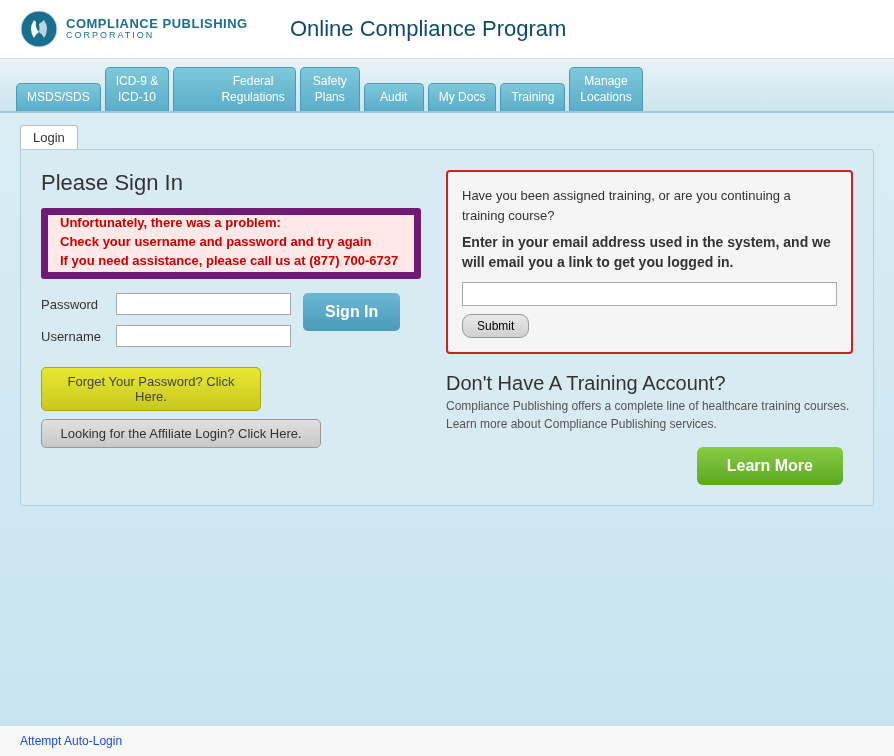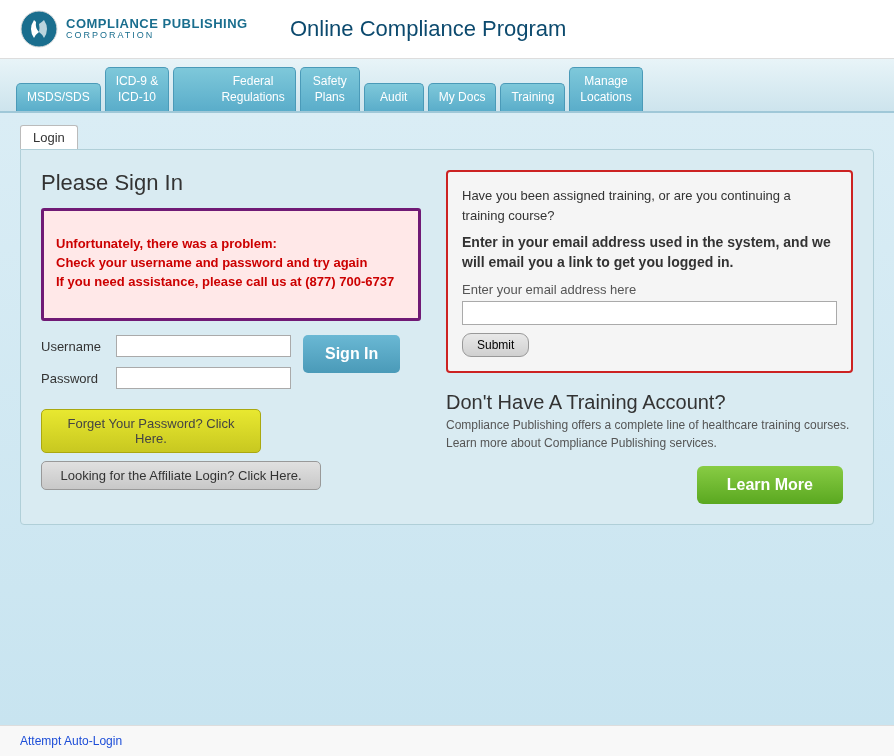--- a/index.html
+++ b/index.html
@@ -116,23 +116,23 @@
       flex: 0 0 380px;
     }
     .sign-in-title {
       font-size: 22px;
       color: #333;
       margin-bottom: 12px;
       font-weight: normal;
     }
     .error-box {
       background: #ffe8e8;
-      border: 3px solid #701a75;
+      border: 7px solid #701a75;
       border-radius: 3px;
-      padding: 25px 12px;
+      padding: 0 12px;
       margin-bottom: 14px;
     }
     .error-title {
       color: #cc0000;
       font-weight: bold;
       font-size: 13px;
       margin-bottom: 4px;
     }
     .error-line {
       color: #cc0000;
@@ -327,40 +327,39 @@
 
         <div class="error-box">
           <div class="error-title">Unfortunately, there was a problem:</div>
           <div class="error-line">Check your username and password and try again</div>
           <div class="error-line">If you need assistance, please call us at (877) 700-6737</div>
         </div>
 
         <div class="forms-row">
           <div>
             <div class="form-row">
+              <label class="form-label">Password</label>
+              <input class="form-input" type="password" style="">
+            </div>
+            <div class="form-row">
               <label class="form-label">Username</label>
               <input class="form-input" type="text" style="">
-            </div>
-            <div class="form-row">
-              <label class="form-label">Password</label>
-              <input class="form-input" type="password" style="">
             </div>
           </div>
           <button class="sign-in-btn">Sign In</button>
         </div>
 
         <button class="forgot-btn">Forget Your Password? Click Here.</button>
         <button class="affiliate-btn">Looking for the Affiliate Login? Click Here.</button>
       </div>
 
       <div class="right-col">
         <div class="training-box">
           <p>Have you been assigned training, or are you continuing a training course?</p>
           <p class="bold-text">Enter in your email address used in the system, and we will email you a link to get you logged in.</p>
-          <div class="email-label">Enter your email address here</div>
           <input class="email-input" type="email" style="">
           <button class="submit-btn">Submit</button>
         </div>
 
         <h3 class="no-account-title">Don't Have A Training Account?</h3>
         <p class="no-account-text">Compliance Publishing offers a complete line of healthcare training courses. Learn more about Compliance Publishing services.</p>
         <div style="overflow:hidden;">
           <button class="learn-more-btn">Learn More</button>
         </div>
       </div>

